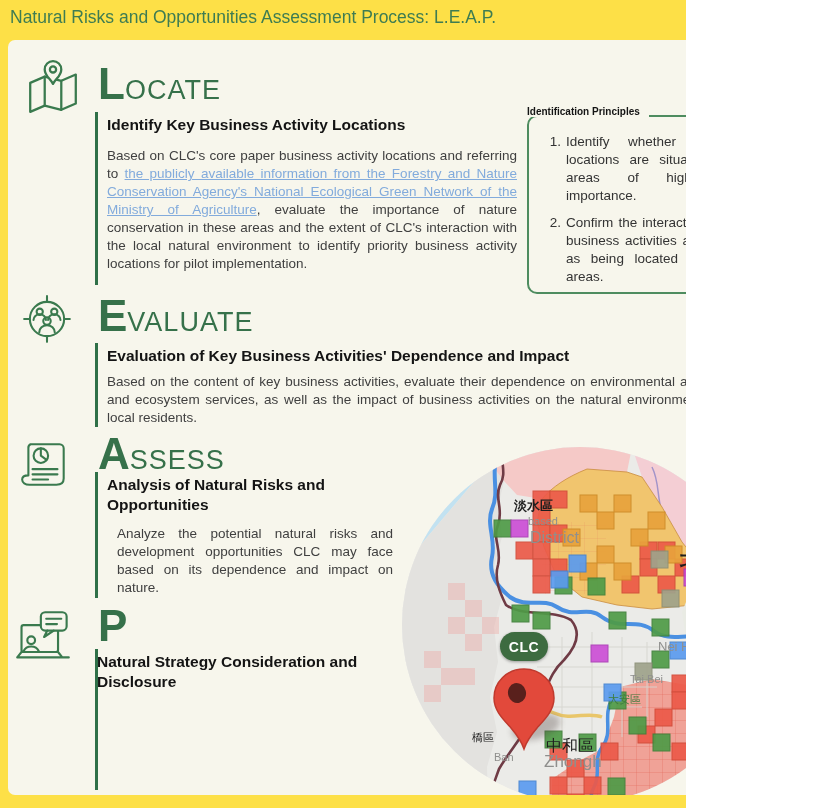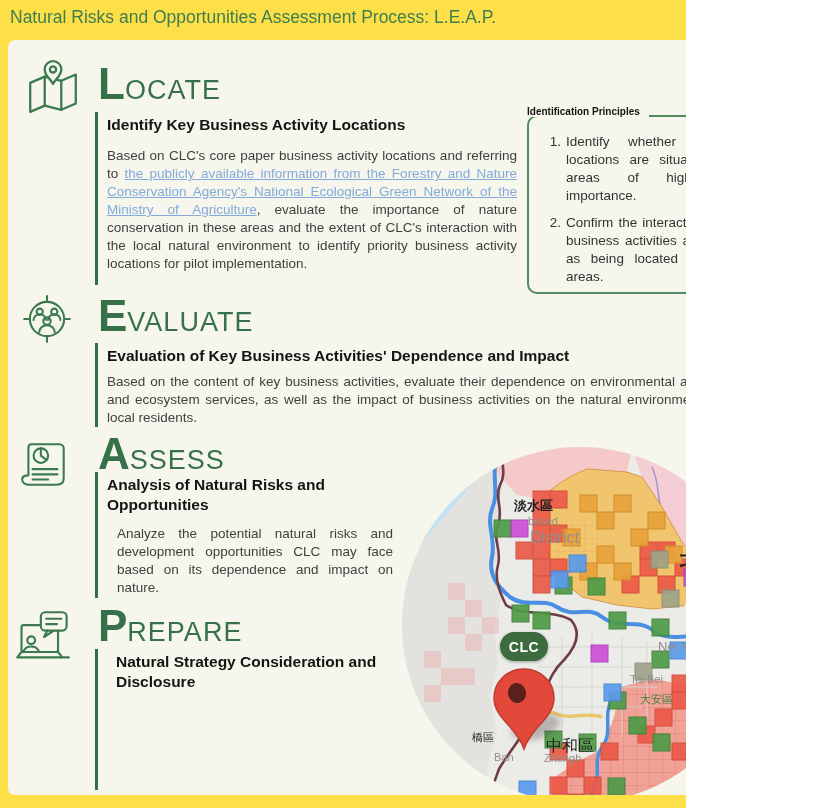--- a/index.html
+++ b/index.html
@@ -30,21 +30,21 @@
         margin-bottom:9px;}
   .pbox-num{flex:0 0 22px;text-align:right;padding-right:5px;}
   .pbox-text{flex:1;text-align:justify;}
 
   .map-circle{position:absolute;left:394px;top:407px;width:356px;height:356px;
         border-radius:50%;overflow:hidden;background:#EBEBE8;}
   .map-circle svg.basemap{position:absolute;left:0;top:0;}
   .map-label{position:absolute;white-space:nowrap;}
   .lbl-dark{color:#1E1E1E;}
   .lbl-gray{color:#8F8F8D;}
-  .lbl-green{color:#3F7D3F;margin-left:32px;}
+  .lbl-green{color:#3F7D3F;}
   .clc-badge{position:absolute;left:98px;top:185px;width:48px;height:29px;
         background:#3D6B40;border-radius:15px;color:#FFFFFF;font-weight:700;
         font-size:14px;display:flex;align-items:center;justify-content:center;
         letter-spacing:.5px;box-shadow:0 1px 3px rgba(0,0,0,.35);z-index:6;}
   .map-pin{position:absolute;left:74px;top:216px;z-index:5;}
 
   
   .sq{stroke-width:1;opacity:.92;}
   .sq-r{fill:#EC5A49;stroke:#D14837;}
   .sq-g{fill:#4F9B47;stroke:#3E7E38;}
@@ -135,24 +135,23 @@
         <path d="M3 46 h48 M7 41 l-4 5 M41 41 l4 5"></path>
         <circle cx="16" cy="30" r="3.6"></circle>
           <path d="M9 40 a7.5 6.5 0 0 1 14 0"></path>
         <rect x="25" y="4" width="24" height="17" rx="4" fill="#F7F6EC"></rect>
         <path d="M31 21 l-3 6 l9 -6"></path>
         <path d="M30 10 h14 M30 15 h10"></path>
       </svg>
     </div>
     <div class="big-heading" style="left:90px;top:564px;">
       <span class="cap">P</span>
-        <span class="rest">REPARE</span>
     </div>
     <div class="vline" style="left:87px;top:609px;height:141px;"></div>
-    <div class="sub-heading" style="left:108px;top:612px;width:292px;">Natural Strategy Consideration and Disclosure</div>
+    <div class="sub-heading" style="left:89px;top:612px;width:292px;">Natural Strategy Consideration and Disclosure</div>
 
     <div class="map-circle">
       <svg class="basemap" width="356" height="356" viewBox="0 0 356 356">
         <defs>
           <pattern id="gridRed" width="13" height="13" patternUnits="userSpaceOnUse">
             <path d="M13 0 H0 V13" fill="none" stroke="#E0604E" stroke-width="1" opacity="0.5"></path>
           </pattern>
           <pattern id="gridPink" width="13" height="13" patternUnits="userSpaceOnUse">
             <path d="M13 0 H0 V13" fill="none" stroke="#E8A8A8" stroke-width="1" opacity="0.55"></path>
           </pattern>
@@ -296,21 +295,21 @@
       <div class="map-label lbl-dark" style="left:112px;top:50px;font-size:13px;font-weight:700;">淡水區</div>
       <div class="map-label lbl-gray" style="left:126px;top:68px;font-size:11px;">based</div>
       <div class="map-label lbl-gray" style="left:128px;top:82px;font-size:16px;">District</div>
       <div class="map-label lbl-dark" style="left:278px;top:98px;font-size:21px;font-weight:700;">北二</div>
       <div class="map-label lbl-gray" style="left:256px;top:192px;font-size:13px;">Nei Hu</div>
       <div class="map-label lbl-gray" style="left:228px;top:226px;font-size:11px;">Tai Bei</div>
       <div class="map-label lbl-green" style="left:206px;top:245px;font-size:11px;">大安區</div>
       <div class="map-label lbl-dark" style="left:70px;top:283px;font-size:11px;text-align:center;">橋區</div>
       <div class="map-label lbl-gray" style="left:92px;top:304px;font-size:11px;">Ban</div>
       <div class="map-label lbl-dark" style="left:144px;top:289px;font-size:16px;">中和區</div>
-      <div class="map-label lbl-gray" style="left:142px;top:305px;font-size:11px;">Zhongh</div>
+      <div class="map-label lbl-gray" style="left:142px;top:305px;font-size:17px;">Zhongh</div>
 
       <div class="clc-badge">CLC</div>
 
       <div class="map-pin">
         <svg width="96" height="96" viewBox="0 0 96 96">
           <ellipse cx="60" cy="64" rx="25" ry="12" fill="#4C3C3A" opacity=".32" filter="url(#softpin)" transform="rotate(-16 60 64)"></ellipse>
           <defs>
               <filter id="softpin" x="-50%" y="-50%" width="200%" height="200%">
                 <feGaussianBlur stdDeviation="3.2"></feGaussianBlur>
               </filter>

